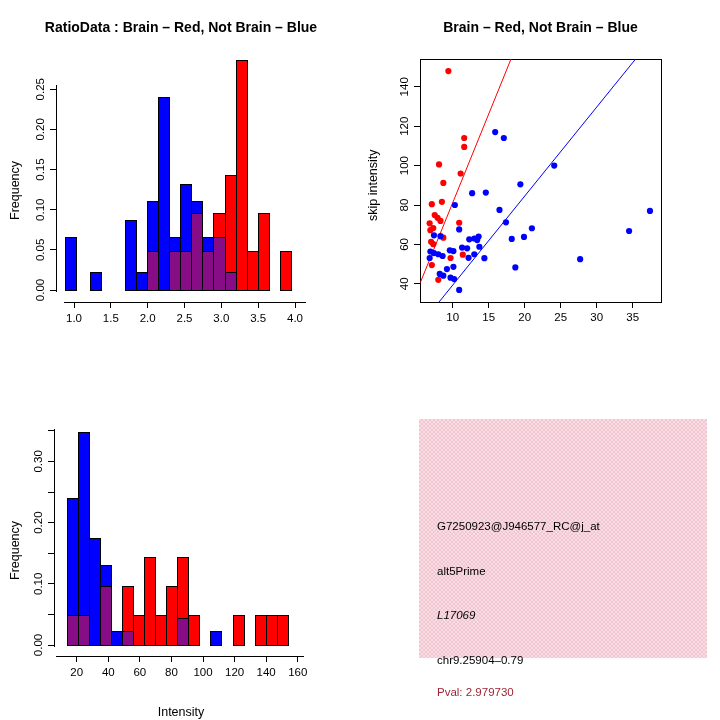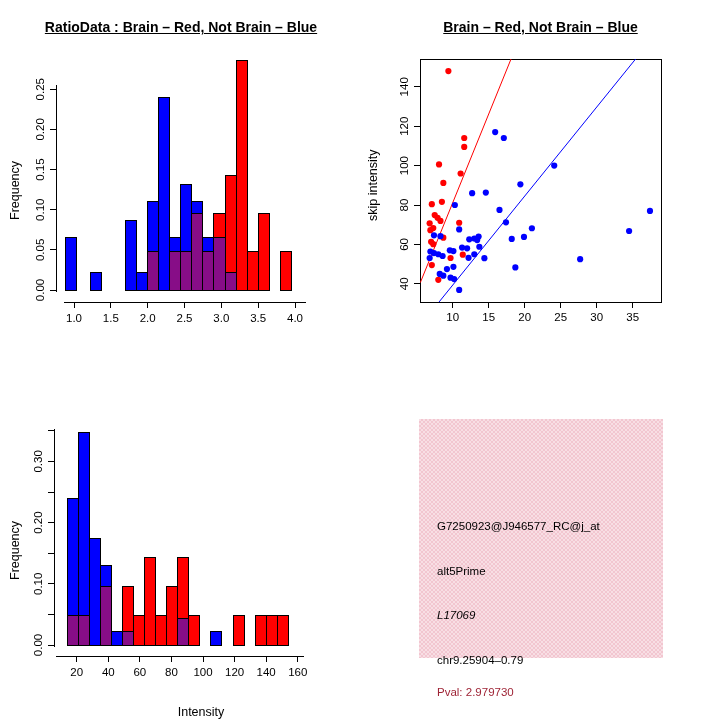--- a/index.html
+++ b/index.html
@@ -1,28 +1,29 @@
 <!DOCTYPE html>
 <html style="--pinkA: #f2c6d0; --pinkB: #f8dee4;"><head>
 <meta charset="utf-8">
 <style>
   html,body{margin:0;padding:0;background:#ffffff;}
   #root{
     position:relative;width:720px;height:720px;background:#ffffff;
     font-family:"Liberation Sans","DejaVu Sans",sans-serif;color:#000;overflow:hidden;
   }
-  .title{position:absolute;font-weight:bold;font-size:14px;text-align:center;white-space:nowrap;text-decoration:underline;}
+  .title{position:absolute;font-weight:bold;font-size:14px;text-align:center;white-space:nowrap;}
   .axlab{position:absolute;font-size:12.5px;text-align:center;white-space:nowrap;}
   .vlab{position:absolute;writing-mode:vertical-rl;transform:rotate(180deg);
         font-size:12.5px;text-align:center;white-space:nowrap;}
   svg{position:absolute;overflow:visible;}
   svg text{font-family:"Liberation Sans","DejaVu Sans",sans-serif;fill:#000;}
   #infobox{
     position:absolute;left:419px;top:419px;width:244px;height:239px;
     background:repeating-conic-gradient(var(--pinkA,#f2c6d0) 0% 25%, var(--pinkB,#f8dee4) 0% 50%) 0 0/4px 4px;
+    padding-left:44px;
   }
   #infobox p{position:absolute;left:18px;margin:0;font-size:11.5px;white-space:nowrap;}
 </style>
 </head>
 <body>
 
 <div id="root">
 
   <div class="title" style="left:1px;top:19px;width:360px;">RatioData : Brain – Red, Not Brain – Blue</div>
   <div class="title" style="left:360px;top:19px;width:361px;text-align:center;">Brain – Red, Not Brain – Blue</div>
@@ -253,21 +254,21 @@
         <rect x="255.127" y="255.624" width="11.052999999999997" height="29.376000000000005" fill="#ff0000" stroke="#000" stroke-width="1" shape-rendering="crispEdges"></rect>
         <rect x="266.18" y="255.624" width="11.052999999999997" height="29.376000000000005" fill="#ff0000" stroke="#000" stroke-width="1" shape-rendering="crispEdges"></rect>
         <rect x="277.233" y="255.624" width="11.052999999999997" height="29.376000000000005" fill="#ff0000" stroke="#000" stroke-width="1" shape-rendering="crispEdges"></rect>
       </g>
     </svg>
 
   <div class="vlab" style="left:8px;top:85px;height:210px;">Frequency</div>
 
   <div class="vlab" style="left:366px;top:105px;height:160px;">skip intensity</div>
 
-  <div class="axlab" style="left:1px;top:705px;width:360px;padding-left:20px;">Intensity</div>
+  <div class="axlab" style="left:1px;top:705px;width:360px;">Intensity</div>
   <div class="vlab" style="left:8px;top:445px;height:210px;">Frequency</div>
 
   <div id="infobox">
     <p style="top: 101px; color: rgb(0, 0, 0);">G7250923@J946577_RC@j_at</p>
     <p style="top: 146px; color: rgb(0, 0, 0);">alt5Prime</p>
     <p style="top: 190px; color: rgb(0, 0, 0); font-style: italic;">L17069</p>
     <p style="top: 235px; color: rgb(0, 0, 0);">chr9.25904–0.79</p>
     <p style="top: 267px; color: rgb(158, 35, 53);">Pval: 2.979730</p>
   </div>
 

